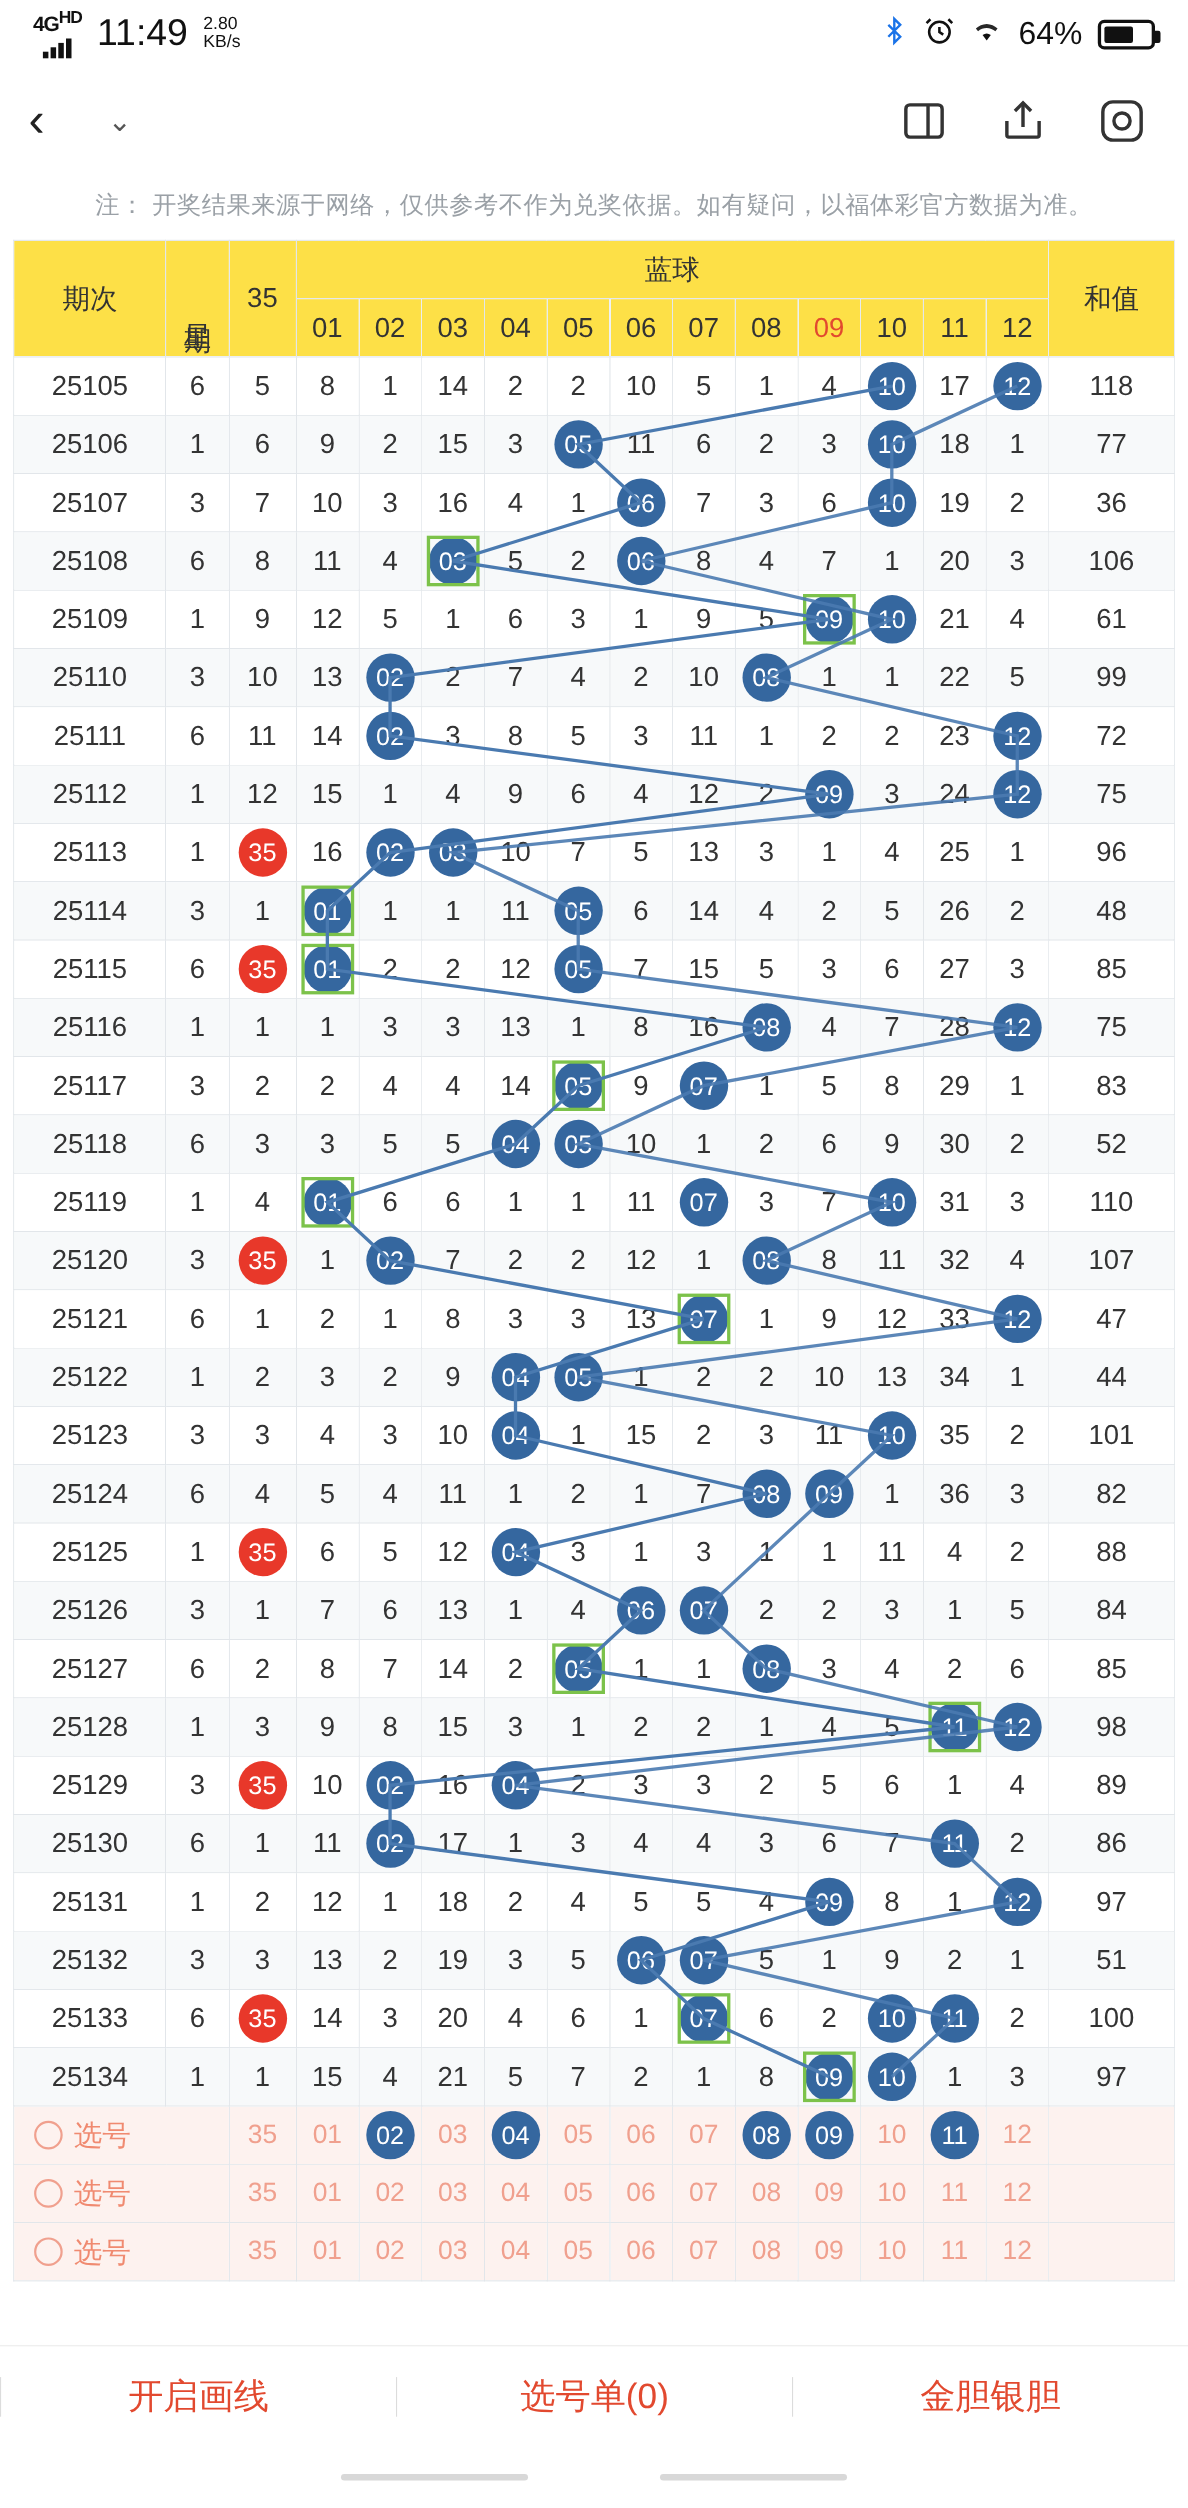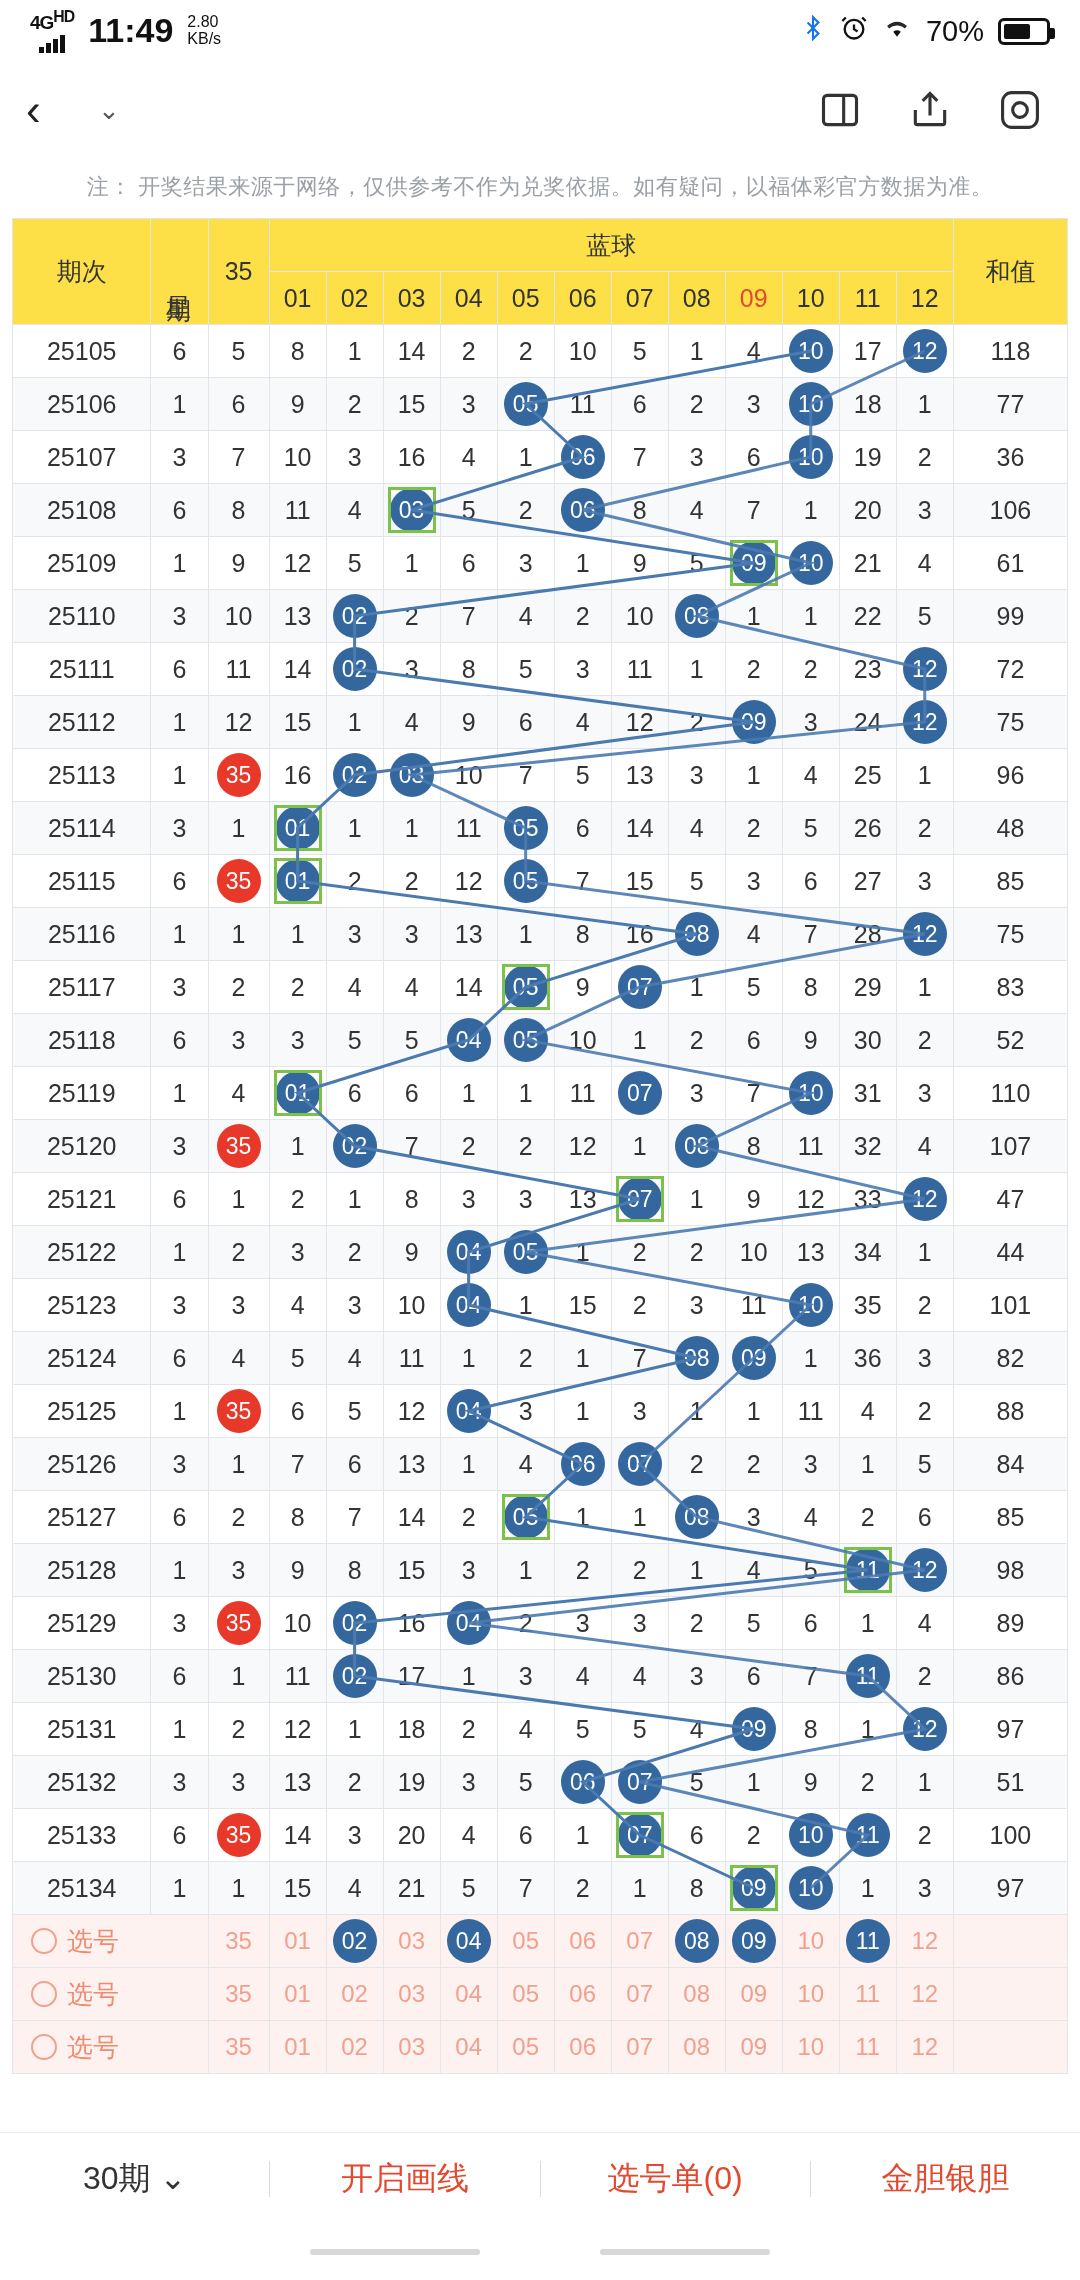--- a/index.html
+++ b/index.html
@@ -16,21 +16,21 @@
   }
   .sb-left { display: flex; align-items: center; gap: 8px; }
   .net-badge { display:flex; flex-direction:column; align-items:center; line-height:1; }
   .net-badge .g4 { font-size: 19px; font-weight: bold; letter-spacing:-1px; }
   .bars { display:flex; align-items:flex-end; gap:2px; height:20px; }
   .bars i { display:block; width:5px; background:#111; }
   .bars i:nth-child(1){height:6px}
   .bars i:nth-child(2){height:10px}
   .bars i:nth-child(3){height:14px}
   .bars i:nth-child(4){height:18px}
-  .sb-time { font-size: 34px; font-weight: 700; margin-left: 6px; }
+  .sb-time { font-size: 34px; font-weight: 400; margin-left: 6px; }
   .sb-speed { display:flex; flex-direction:column; font-size:16px; line-height:1.05; margin-left:6px; }
   .sb-right { margin-left:auto; display:flex; align-items:center; gap:14px; font-size:26px; }
   .batt-pct { font-size:29px; }
   .batt {
     width: 52px; height: 27px; border:3px solid #111; border-radius:6px;
     position: relative; display:flex; align-items:center; padding:3px;
   }
   .batt::after{ content:""; position:absolute; right:-8px; top:7px; width:5px; height:11px; background:#111; border-radius:0 2px 2px 0;}
   .batt .lvl { background:#111; height:100%; width:64%; border-radius:2px;}
   
@@ -122,21 +122,21 @@
           <circle cx="12" cy="13" r="8"></circle>
           <path d="M12 9v4l3 2M5 3L2 6M19 3l3 3"></path>
         </svg>
     </span>
     <span>
       <svg width="30" height="26" viewBox="0 0 24 20" fill="#111">
           <path d="M12 17l3-4a5 5 0 0 0-6 0l3 4z"></path>
           <path d="M12 8c2.4 0 4.6.9 6.3 2.4l1.6-2A12 12 0 0 0 12 5a12 12 0 0 0-7.9 3.4l1.6 2A9.4 9.4 0 0 1 12 8z" opacity=".9"></path>
         </svg>
     </span>
-    <span class="batt-pct">70%</span>
+    <span class="batt-pct">64%</span>
     <span class="batt">
         <span class="lvl"></span>
       </span>
   </div>
 </div>
 
 <div class="appbar">
   <span class="back">‹</span>
   <span class="chev">⌄</span>
   <div class="appbar-icons">
@@ -801,24 +801,20 @@
         </tr>
       </tbody>
   </table>
   <svg id="lines" width="1080" height="1856">
       <polyline points="810.734375,133 525.65625,186 582.671875,239 411.625,292 753.71875,345 354.609375,398 354.609375,451 753.71875,504 354.609375,557 297.59375,610 297.59375,663 696.703125,716 525.65625,769 468.640625,822 297.59375,875 354.609375,928 639.6875,981 468.640625,1034 468.640625,1087 696.703125,1140 468.640625,1193 582.671875,1246 525.65625,1299 867.75,1352 354.609375,1405 354.609375,1458 753.71875,1511 582.671875,1564 639.6875,1617 753.71875,1670" fill="none" stroke="#4a7ab0" stroke-width="3"></polyline>
       <polyline points="924.765625,133 810.734375,186 810.734375,239 582.671875,292 810.734375,345 696.703125,398 924.765625,451 924.765625,504 411.625,557 525.65625,610 525.65625,663 924.765625,716 639.6875,769 525.65625,822 810.734375,875 696.703125,928 924.765625,981 525.65625,1034 810.734375,1087 753.71875,1140 639.6875,1246 696.703125,1299 924.765625,1352 468.640625,1405 867.75,1458 924.765625,1511 639.6875,1564 867.75,1617 810.734375,1670" fill="none" stroke="#4a7ab0" stroke-width="3" opacity="0.9"></polyline>
     </svg>
 </div>
 
 <div class="bottombar">
-  <div class="bb-item first">
-    <span>30期</span>
-    <span> ⌄</span>
-  </div>
   <div class="bb-sep"></div>
   <div class="bb-item">开启画线</div>
   <div class="bb-sep"></div>
   <div class="bb-item">选号单(0)</div>
   <div class="bb-sep"></div>
   <div class="bb-item">金胆银胆</div>
 </div>
 <div class="navbar">
   <span class="nb"></span>
   <span class="nb"></span>

